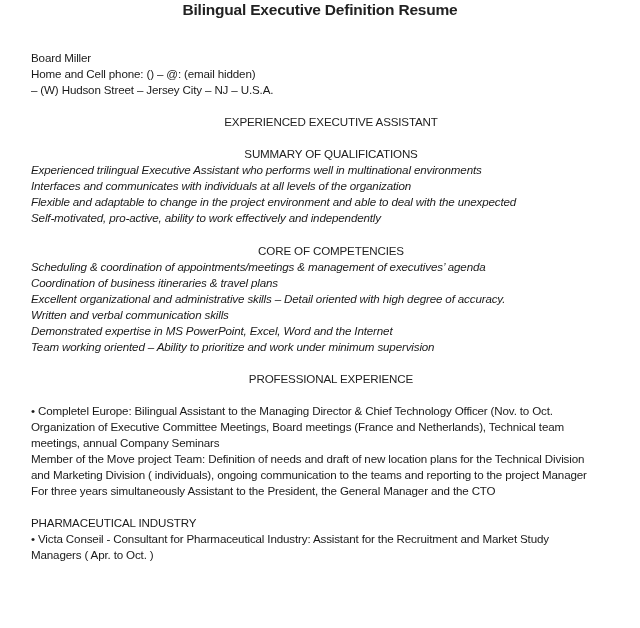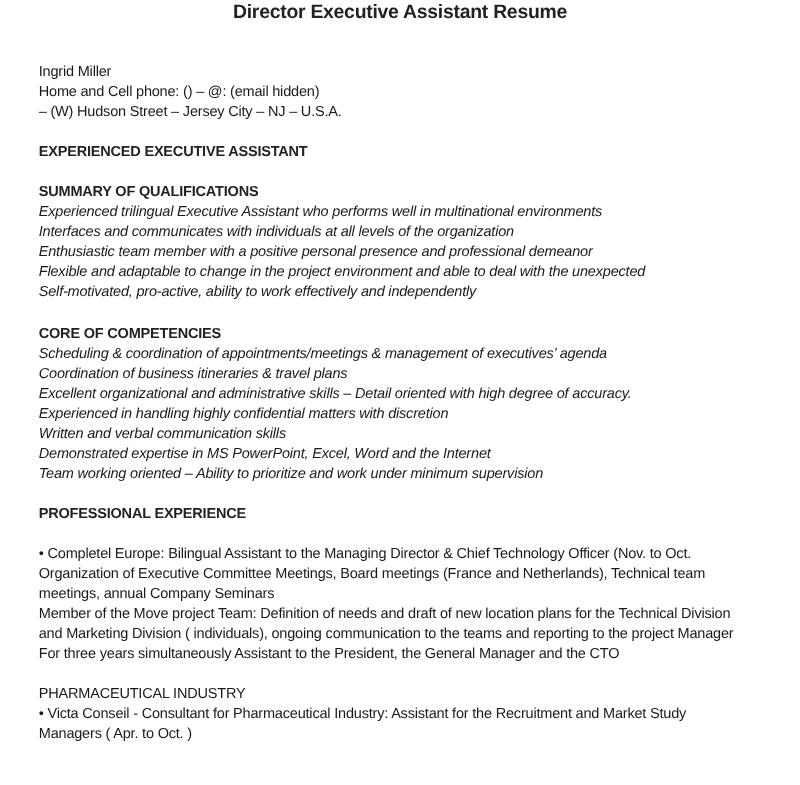--- a/index.html
+++ b/index.html
@@ -38,67 +38,66 @@
     }
     .line {
       white-space: nowrap;
       height: 16px;
     }
     .wrap {
       white-space: normal;
       width: 570px;
     }
     .bold {
-      font-weight: bold;
+      font-weight: normal;
       color: #222222;
+      text-align: center;
     }
     .gap { height: 16px; }
     .section { margin: 0; padding: 0; }
     ul.items { list-style: none; margin: 0; padding: 0; font-style: italic; }
     ul.items li { margin: 0; padding: 0; height: 16px; white-space: nowrap; }
   </style>
 </head>
 <body>
 
-<div class="title">Director Executive Assistant Resume</div>
+<div class="title">Bilingual Executive Definition Resume</div>
 
 <div class="doc">
 
   <div class="section">
-    <div class="line">Ingrid Miller</div>
+    <div class="line">Board Miller</div>
     <div class="line">Home and Cell phone: () – @: (email hidden)</div>
     <div class="line">– (W) Hudson Street – Jersey City – NJ – U.S.A.</div>
   </div>
 
   <div class="gap"></div>
 
   <div class="line bold">EXPERIENCED EXECUTIVE ASSISTANT</div>
 
   <div class="gap"></div>
 
   <div class="section">
     <div class="line bold">SUMMARY OF QUALIFICATIONS</div>
     <ul class="items">
       <li>Experienced trilingual Executive Assistant who performs well in multinational environments</li>
       <li>Interfaces and communicates with individuals at all levels of the organization</li>
-      <li>Enthusiastic team member with a positive personal presence and professional demeanor</li>
       <li>Flexible and adaptable to change in the project environment and able to deal with the unexpected</li>
       <li>Self-motivated, pro-active, ability to work effectively and independently</li>
     </ul>
   </div>
 
   <div class="gap" style="height:17px"></div>
 
   <div class="section">
     <div class="line bold">CORE OF COMPETENCIES</div>
     <ul class="items">
       <li>Scheduling &amp; coordination of appointments/meetings &amp; management of executives’ agenda</li>
       <li>Coordination of business itineraries &amp; travel plans</li>
       <li>Excellent organizational and administrative skills – Detail oriented with high degree of accuracy.</li>
-      <li>Experienced in handling highly confidential matters with discretion</li>
       <li>Written and verbal communication skills</li>
       <li>Demonstrated expertise in MS PowerPoint, Excel, Word and the Internet</li>
       <li>Team working oriented – Ability to prioritize and work under minimum supervision</li>
     </ul>
   </div>
 
   <div class="gap"></div>
 
   <div class="line bold">PROFESSIONAL EXPERIENCE</div>
 

